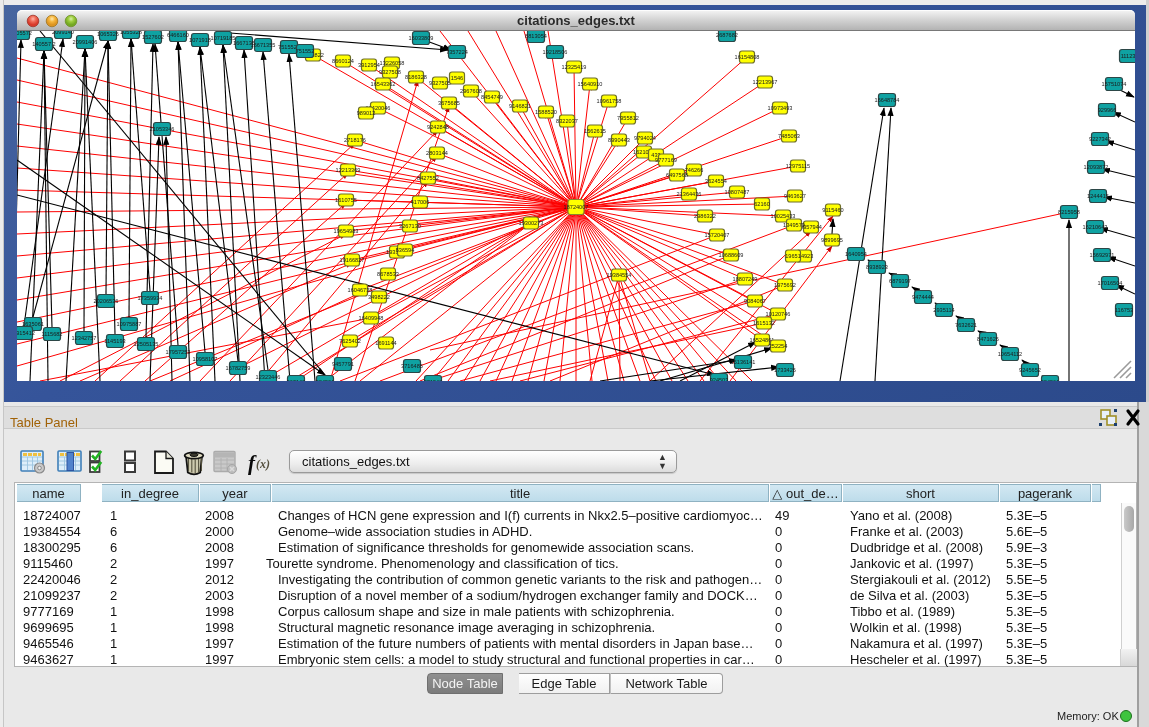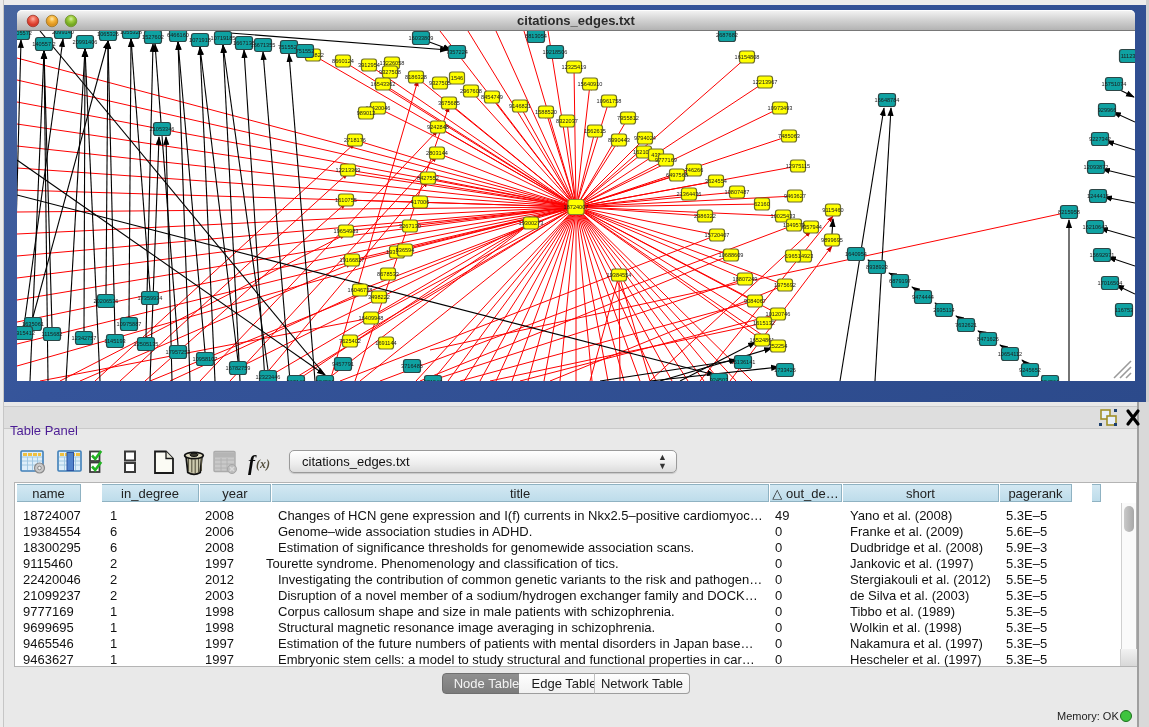--- a/index.html
+++ b/index.html
@@ -9,36 +9,36 @@
 #leftstrip{position:absolute;left:0;top:0;width:4px;height:727px;background:#ececec;border-right:1px solid #c6c6c6}
 #win{position:absolute;left:17px;top:10px;width:1118px;height:371px}
 #tbar{position:absolute;left:0;top:0;width:1118px;height:21px;border-radius:5px 5px 0 0;
  background:linear-gradient(#f5f5f5,#d2d2d2 50%,#b3b3b3);border-bottom:1px solid #787878;
  box-shadow:inset 0 1px 0 #fdfdfd}
 #tbar .t{position:absolute;left:0;right:0;top:3px;text-align:center;font-size:13px;font-weight:bold;color:#2b2b2b}
 #canvas{position:absolute;left:0;top:21px;width:1118px;height:350px;background:#fff}
 #tablepanel{position:absolute;left:0;top:402px;width:1149px;height:325px;background:#e9e9e9}
 #tp-title{position:absolute;left:4px;top:406px;width:1133px;height:23px;background:#dedede;
  border-top:1px solid #c9c9c9;border-bottom:1px solid #c9c9c9}
-#tp-title span{position:absolute;left:6px;top:16px;font-size:13px;color:#4c1d95}
+#tp-title span{position:absolute;left:6px;top:8px;font-size:13px;color:#a16207}
 #combo{position:absolute;left:289px;top:450px;width:388px;height:23px;border:1px solid #9a9a9a;border-radius:5px;
  background:linear-gradient(#fff,#ededed 60%,#dcdcdc);box-shadow:0 1px 1px rgba(0,0,0,.15)}
 #combo .lbl{position:absolute;left:12px;top:3px;font-size:13px;color:#111}
 #combo .arr{position:absolute;right:9px;top:2px;font-size:9px;color:#333;line-height:9px;text-align:center}
 .th{position:absolute;top:484px;height:18px;background:linear-gradient(#d3e8f2,#bddcea);border-right:1px solid #8fb2c2;
  border-top:1px solid #8fb2c2;border-bottom:1px solid #8fb2c2;font-size:13px;color:#222;text-align:center;line-height:18px}
 .td{position:absolute;font-size:13px;color:#111;height:16px;line-height:16px;white-space:nowrap}
 #tablebg{position:absolute;left:14px;top:482px;width:1123px;height:185px;background:#fff;border:1px solid #b4b4b4}
 #vscroll{position:absolute;left:1121px;top:503px;width:15px;height:146px;background:#fafafa;border-left:1px solid #d0d0d0}
 #vthumb{position:absolute;left:1123.5px;top:506px;width:10px;height:26px;background:linear-gradient(90deg,#c9c9c9,#a8a8a8);border-radius:5px}
 #corner{position:absolute;left:1120px;top:649px;width:17px;height:17px;background:linear-gradient(#f2f2f2,#d8d8d8);border-left:1px solid #d0d0d0}
 .seg{position:absolute;top:673px;height:21px;font-size:13px;text-align:center;border:1px solid #9d9d9d;line-height:20px;background:linear-gradient(#fefefe,#f1f1f1);color:#1a1a1a}
-#seg1{left:442px;width:89px;border-radius:4px 0 0 4px;background:linear-gradient(#909090,#7b7b7b);color:#f4f4f4;border-color:#6f6f6f}
+#seg1{left:427px;width:76px;border-radius:4px 0 0 4px;background:linear-gradient(#909090,#7b7b7b);color:#f4f4f4;border-color:#6f6f6f}
 #seg2{left:519px;width:91px;border-left:none}
-#seg3{left:594px;width:96px;border-radius:0 4px 4px 0;border-left:1px solid #c0c0c0}
+#seg3{left:610px;width:113px;border-radius:0 4px 4px 0;border-left:1px solid #c0c0c0}
 #status{position:absolute;left:1057px;top:710px;font-size:11px;color:#222}
 #gdot{position:absolute;left:1120px;top:710px;width:12px;height:12px;border-radius:50%;background:#3ec43e;border:1.5px solid #1e701e}
 #tp-rstrip{position:absolute;left:1137px;top:402px;width:12px;height:325px;background:#d9d9d9;border-left:2px solid #9f9f9f}
 </style></head><body>
 <div id="desktop"></div>
 <div id="rightstrip"></div>
 <div id="win">
     <div id="tbar">
       <div class="t">citations_edges.txt</div>
     </div>
@@ -623,35 +623,35 @@
     <span class="lbl">citations_edges.txt</span>
     <span class="arr">▲<br>▼</span>
   </div>
 <div id="tablebg"></div>
 <div class="th" style="left:17px;width:64px">name</div>
 <div class="th" style="left:102px;width:97px">in_degree</div>
 <div class="th" style="left:200px;width:71px">year</div>
 <div class="th" style="left:272px;width:497px">title</div>
 <div class="th" style="left:770px;width:72px">△ out_de…</div>
 <div class="th" style="left:843px;width:156px">short</div>
-<div class="th" style="left:1000px;width:72px">pagerank</div>
+<div class="th" style="left:1000px;width:91px">pagerank</div>
 <div class="th" style="left:1092px;width:9px"></div>
 <div class="td" style="left:23px;top:508px">18724007</div>
 <div class="td" style="left:110px;top:508px">1</div>
 <div class="td" style="left:205px;top:508px">2008</div>
 <div class="td" style="left:278px;top:508px">Changes of HCN gene expression and I(f) currents in Nkx2.5–positive cardiomyoc…</div>
 <div class="td" style="left:775px;top:508px">49</div>
 <div class="td" style="left:850px;top:508px">Yano et al. (2008)</div>
 <div class="td" style="left:1006px;top:508px">5.3E–5</div>
 <div class="td" style="left:23px;top:524px">19384554</div>
 <div class="td" style="left:110px;top:524px">6</div>
-<div class="td" style="left:205px;top:524px">2006</div>
+<div class="td" style="left:205px;top:524px">2000</div>
 <div class="td" style="left:278px;top:524px">Genome–wide association studies in ADHD.</div>
 <div class="td" style="left:775px;top:524px">0</div>
-<div class="td" style="left:850px;top:524px">Franke et al. (2009)</div>
+<div class="td" style="left:850px;top:524px">Franke et al. (2003)</div>
 <div class="td" style="left:1006px;top:524px">5.6E–5</div>
 <div class="td" style="left:23px;top:540px">18300295</div>
 <div class="td" style="left:110px;top:540px">6</div>
 <div class="td" style="left:205px;top:540px">2008</div>
 <div class="td" style="left:278px;top:540px">Estimation of significance thresholds for genomewide association scans.</div>
 <div class="td" style="left:775px;top:540px">0</div>
 <div class="td" style="left:850px;top:540px">Dudbridge et al. (2008)</div>
 <div class="td" style="left:1006px;top:540px">5.9E–3</div>
 <div class="td" style="left:23px;top:556px">9115460</div>
 <div class="td" style="left:110px;top:556px">2</div>

